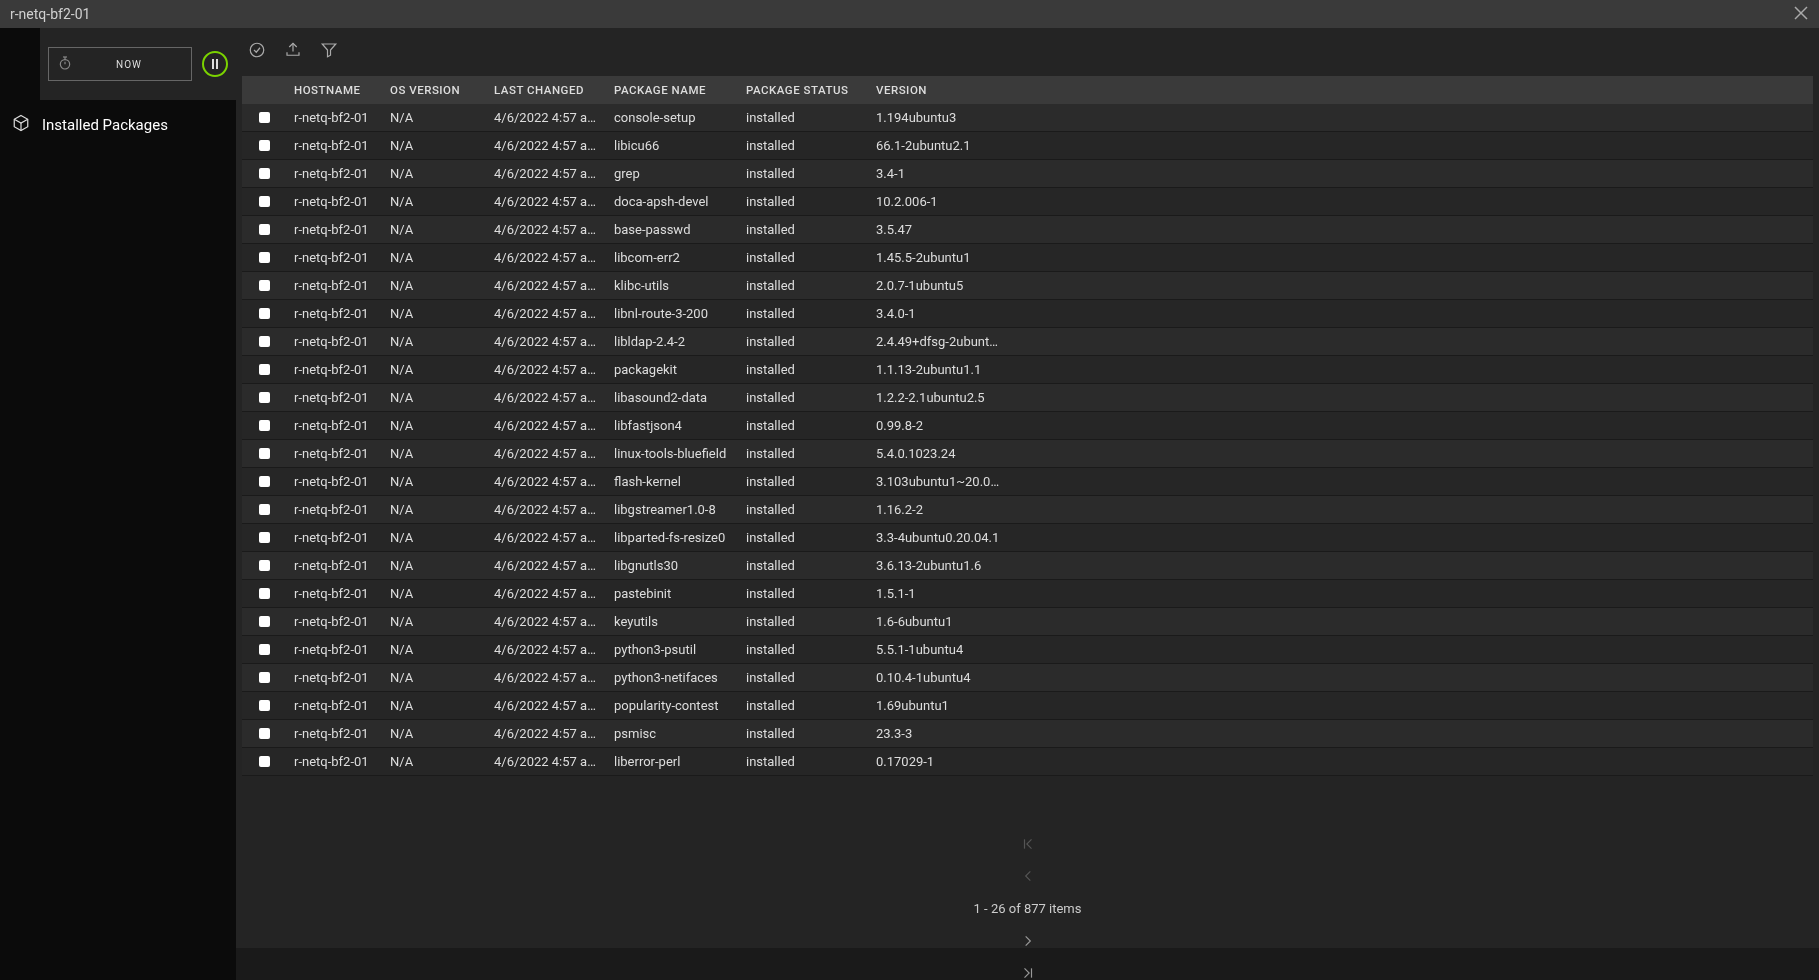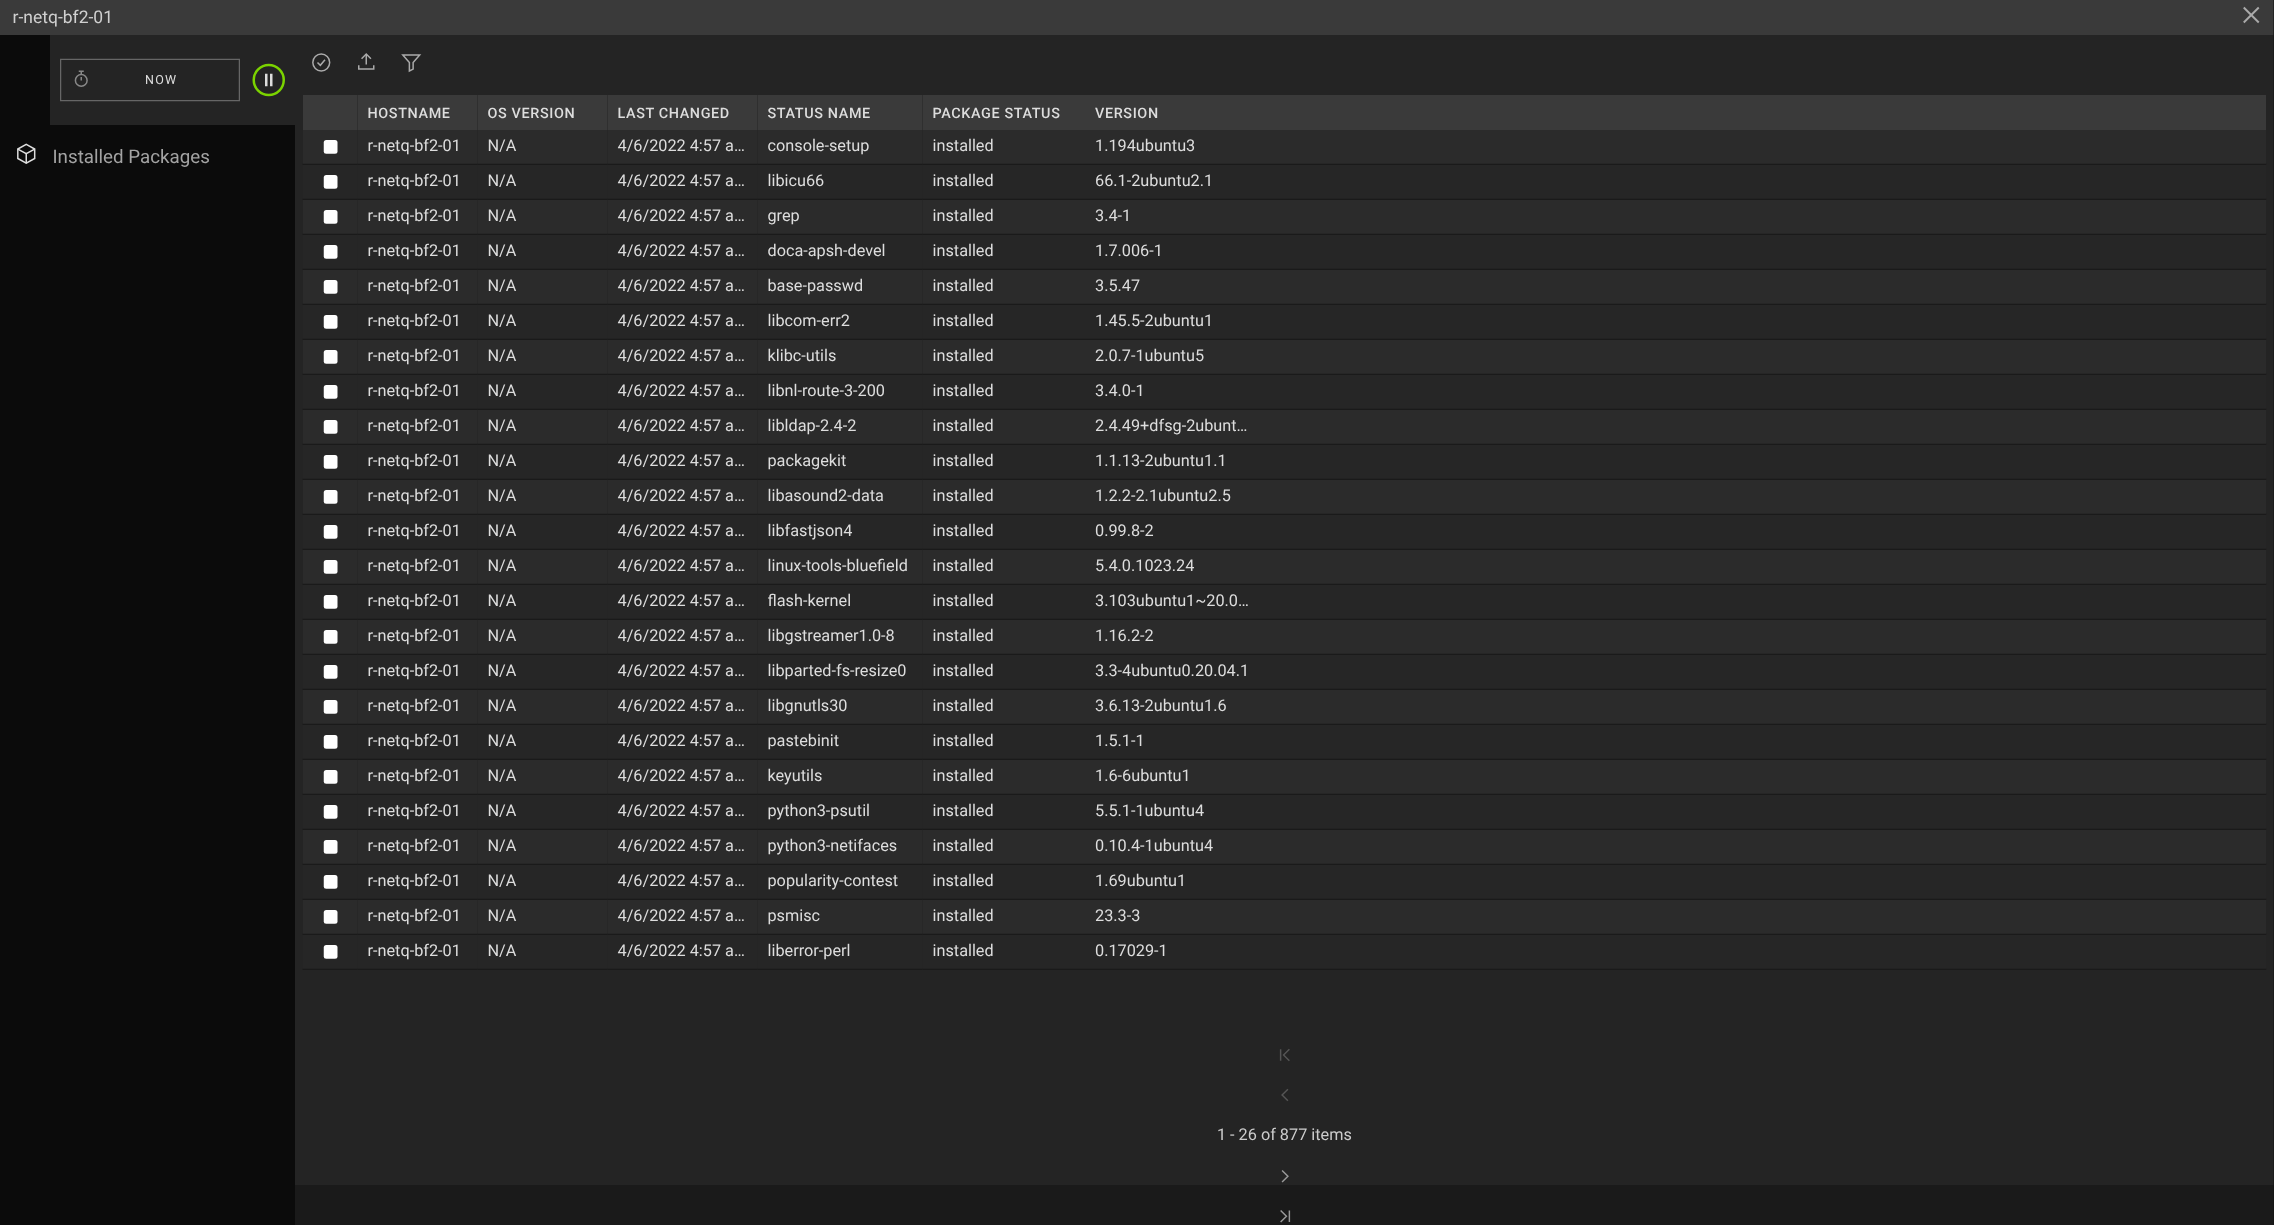--- a/index.html
+++ b/index.html
@@ -70,21 +70,21 @@
   cursor: pointer;
   flex-shrink: 0;
 }
 .pause-circle .bars { display: flex; gap: 2px; }
 .pause-circle .bars span { width: 2px; height: 10px; background: #ddd; }
 .nav-item {
   display: flex;
   align-items: center;
   gap: 12px;
   padding: 14px 12px;
-  color: #a3a3a3;
+  color: #ffffff;
   font-size: 15px;
   cursor: pointer;
 }
 .nav-item svg { flex-shrink: 0; }
 .main { flex: 1; display: flex; flex-direction: column; min-height: 0; background: #1a1a1a; }
 .toolbar {
   height: 44px;
   background: #242424;
   display: flex;
   align-items: center;
@@ -219,21 +219,21 @@
               <col class="c-stat">
               <col class="c-ver">
               <col>
           </colgroup>
           <thead>
             <tr>
               <th></th>
               <th>HOSTNAME</th>
               <th>OS VERSION</th>
               <th>LAST CHANGED</th>
-              <th>STATUS NAME</th>
+              <th>PACKAGE NAME</th>
               <th>PACKAGE STATUS</th>
               <th>VERSION</th>
               <th></th>
             </tr>
           </thead>
           <tbody id="tbody">
               <tr>
                 <td>
                   <div class="chk">
                     <input type="checkbox" style="">
@@ -279,21 +279,21 @@
                 <td>
                   <div class="chk">
                     <input type="checkbox" style="">
                   </div>
                 </td>
                 <td>r-netq-bf2-01</td>
                 <td>N/A</td>
                 <td>4/6/2022 4:57 am</td>
                 <td>doca-apsh-devel</td>
                 <td>installed</td>
-                <td>1.7.006-1</td>
+                <td>10.2.006-1</td>
                 <td></td>
               </tr>
               <tr>
                 <td>
                   <div class="chk">
                     <input type="checkbox" style="">
                   </div>
                 </td>
                 <td>r-netq-bf2-01</td>
                 <td>N/A</td>

